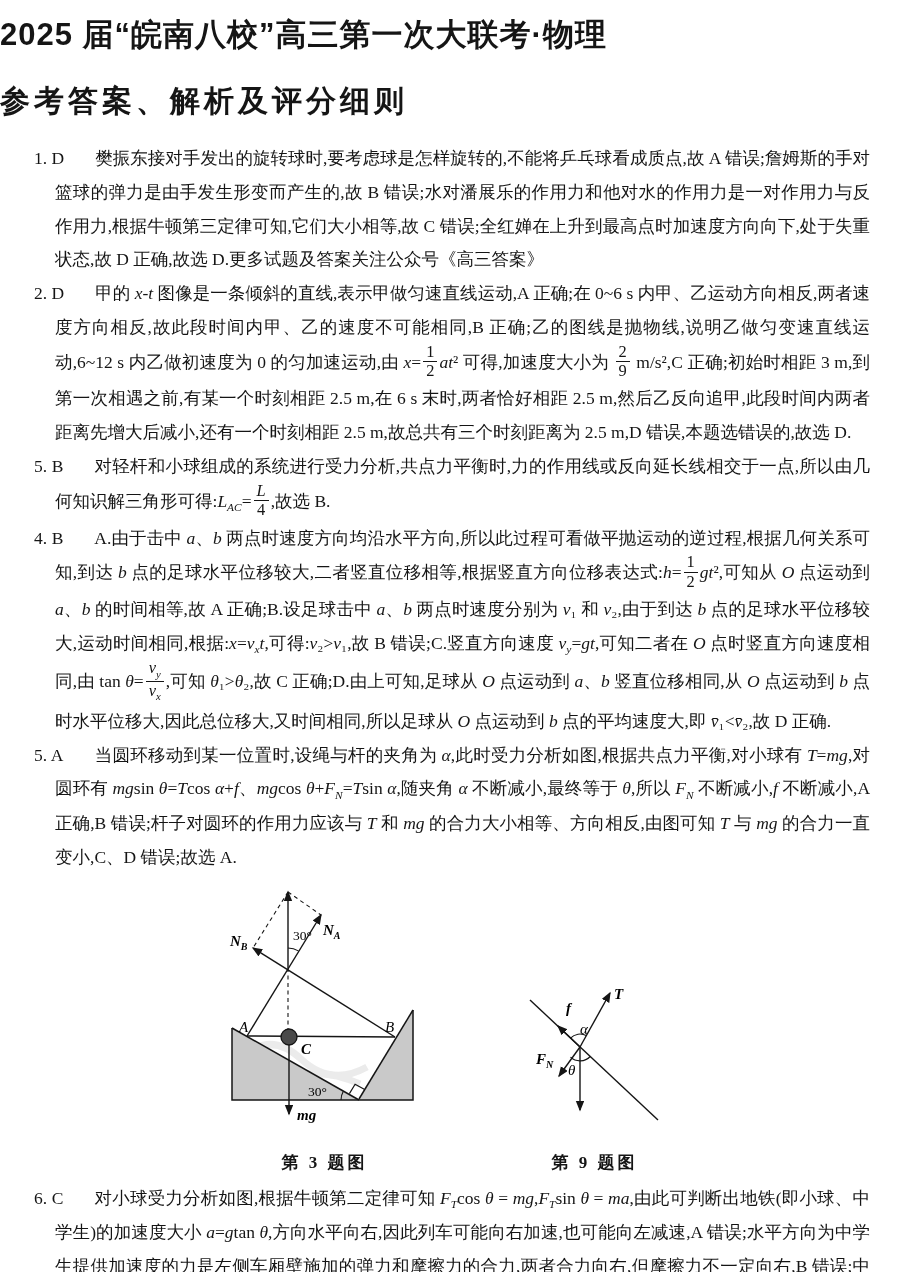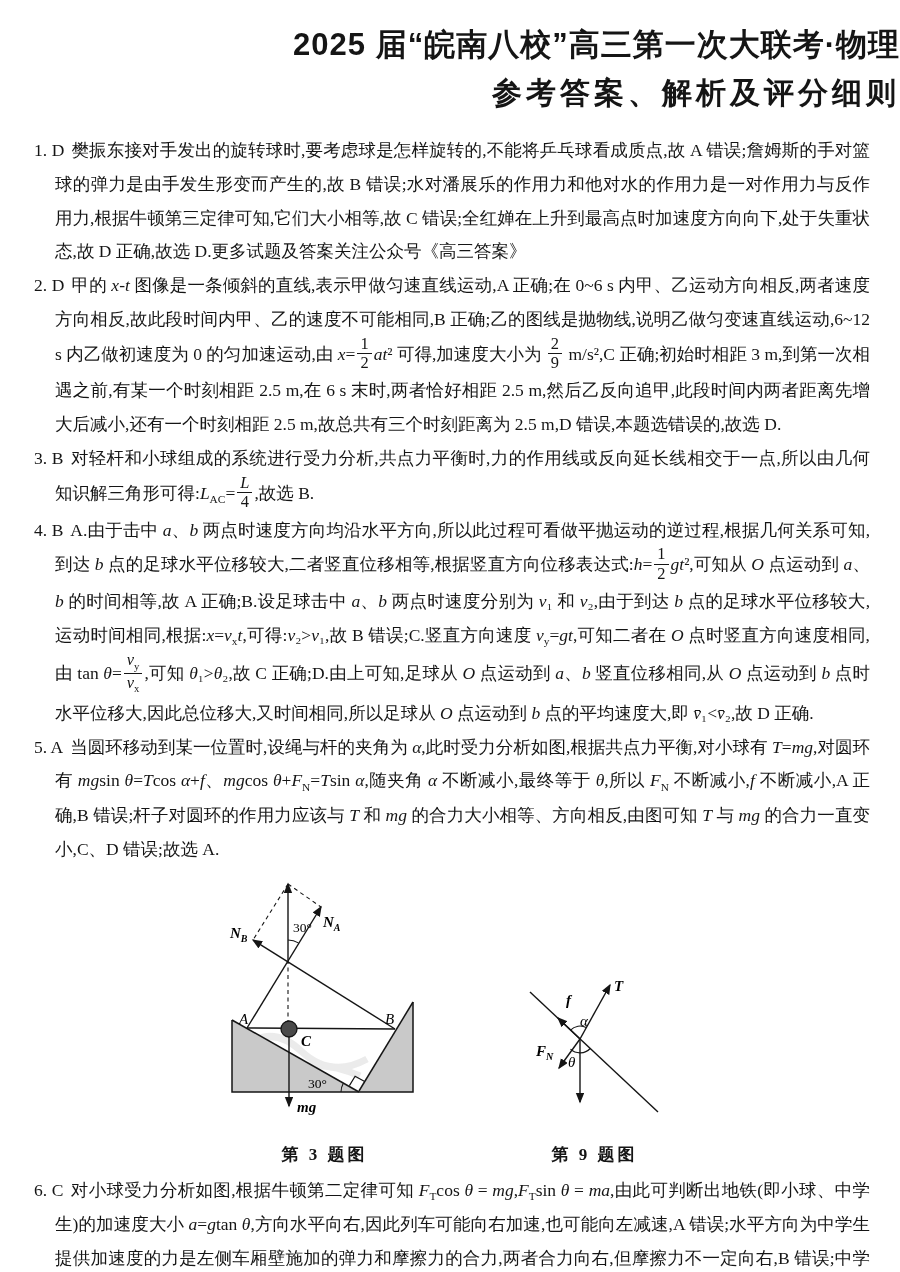--- a/index.html
+++ b/index.html
@@ -1,25 +1,25 @@
 <!DOCTYPE html>
 <html><head>
 <meta charset="utf-8">
 <style>
   html,body{margin:0;padding:0;background:#fff;}
   .page{width:900px;height:1272px;position:relative;background:#fff;color:#151515;
         font-family:"Liberation Serif","DejaVu Serif",serif;overflow:hidden;}
-  .titles{padding-top:24px;text-align:right;font-family:"Liberation Sans","DejaVu Sans",sans-serif;font-weight:bold;}
+  .titles{padding-top:14px;text-align:left;font-family:"Liberation Sans","DejaVu Sans",sans-serif;font-weight:bold;}
   .title1{font-size:31px;letter-spacing:1px;}
-  .title2{font-size:30px;letter-spacing:4px;margin-top:7px;}
+  .title2{font-size:30px;letter-spacing:4px;margin-top:25px;}
   .content{margin:20px 30px 0 34px;font-size:17.5px;line-height:1.93;text-align:justify;}
   p.answer{margin:0;padding-left:21px;text-indent:-21px;}
-  .qnum{margin-right:7px;}
+  .qnum{margin-right:31px;}
   i{font-style:italic;}
-  sub{font-size:0.65em;margin-top:21px;}
+  sub{font-size:0.65em;font-style:italic;margin-top:21px;}
   .frac{display:inline-block;vertical-align:middle;position:relative;top:-0.12em;
         text-align:center;line-height:1.12;font-size:0.94em;margin:0 2px;text-indent:0;}
   .fnum{display:block;border-bottom:1.4px solid #151515;padding:0 3px;}
   .fden{display:block;padding:0 3px;}
   .figures{display:flex;justify-content:center;align-items:flex-end;gap:85px;margin:8px 0 2px;}
   .figure{text-align:center;}
   .caption{font-size:17px;font-weight:bold;letter-spacing:3px;margin-top:1px;text-align:center;}
   .footer{position:absolute;bottom:16px;left:0;width:100%;text-align:center;
           font-family:"Liberation Sans","DejaVu Sans",sans-serif;font-weight:bold;font-size:17px;}
   svg text{font-family:"Liberation Serif","DejaVu Serif",serif;}
@@ -38,21 +38,21 @@
     <div class="title1">2025 届“皖南八校”高三第一次大联考·物理</div>
     <div class="title2">参考答案、解析及评分细则</div>
   </div>
 
   <div class="content">
 
     <p class="answer"><span class="qnum">1. D</span><span>樊振东接对手发出的旋转球时,要考虑球是怎样旋转的,不能将乒乓球看成质点,故 A 错误;詹姆斯的手对篮球的弹力是由手发生形变而产生的,故 B 错误;水对潘展乐的作用力和他对水的作用力是一对作用力与反作用力,根据牛顿第三定律可知,它们大小相等,故 C 错误;全红婵在上升到最高点时加速度方向向下,处于失重状态,故 D 正确,故选 D.更多试题及答案关注公众号《高三答案》</span></p>
 
     <p class="answer"><span class="qnum">2. D</span><span>甲的 <i>x</i>-<i>t</i> 图像是一条倾斜的直线,表示甲做匀速直线运动,A 正确;在 0~6 s 内甲、乙运动方向相反,两者速度方向相反,故此段时间内甲、乙的速度不可能相同,B 正确;乙的图线是抛物线,说明乙做匀变速直线运动,6~12 s 内乙做初速度为 0 的匀加速运动,由 <i>x</i>=<span class="frac"><span class="fnum">1</span><span class="fden">2</span></span><i>at</i>² 可得,加速度大小为 <span class="frac"><span class="fnum">2</span><span class="fden">9</span></span> m/s²,C 正确;初始时相距 3 m,到第一次相遇之前,有某一个时刻相距 2.5 m,在 6 s 末时,两者恰好相距 2.5 m,然后乙反向追甲,此段时间内两者距离先增大后减小,还有一个时刻相距 2.5 m,故总共有三个时刻距离为 2.5 m,D 错误,本题选错误的,故选 D.</span></p>
 
-    <p class="answer"><span class="qnum">3. B</span><span>对轻杆和小球组成的系统进行受力分析,共点力平衡时,力的作用线或反向延长线相交于一点,所以由几何知识解三角形可得:<i>L</i><sub>AC</sub>=<span class="frac"><span class="fnum"><i>L</i></span><span class="fden">4</span></span>,故选 B.</span></p>
+    <p class="answer"><span class="qnum">5. B</span><span>对轻杆和小球组成的系统进行受力分析,共点力平衡时,力的作用线或反向延长线相交于一点,所以由几何知识解三角形可得:<i>L</i><sub>AC</sub>=<span class="frac"><span class="fnum"><i>L</i></span><span class="fden">4</span></span>,故选 B.</span></p>
 
     <p class="answer"><span class="qnum">4. B</span><span>A.由于击中 <i>a</i>、<i>b</i> 两点时速度方向均沿水平方向,所以此过程可看做平抛运动的逆过程,根据几何关系可知,到达 <i>b</i> 点的足球水平位移较大,二者竖直位移相等,根据竖直方向位移表达式:<i>h</i>=<span class="frac"><span class="fnum">1</span><span class="fden">2</span></span><i>g</i><i>t</i>²,可知从 <i>O</i> 点运动到 <i>a</i>、<i>b</i> 的时间相等,故 A 正确;B.设足球击中 <i>a</i>、<i>b</i> 两点时速度分别为 <i>v</i>₁ 和 <i>v</i>₂,由于到达 <i>b</i> 点的足球水平位移较大,运动时间相同,根据:<i>x</i>=<i>v</i><sub>x</sub><i>t</i>,可得:<i>v</i>₂&gt;<i>v</i>₁,故 B 错误;C.竖直方向速度 <i>v</i><sub>y</sub>=<i>gt</i>,可知二者在 <i>O</i> 点时竖直方向速度相同,由 tan <i>θ</i>=<span class="frac"><span class="fnum"><i>v</i><sub>y</sub></span><span class="fden"><i>v</i><sub>x</sub></span></span>,可知 <i>θ</i>₁&gt;<i>θ</i>₂,故 C 正确;D.由上可知,足球从 <i>O</i> 点运动到 <i>a</i>、<i>b</i> 竖直位移相同,从 <i>O</i> 点运动到 <i>b</i> 点时水平位移大,因此总位移大,又时间相同,所以足球从 <i>O</i> 点运动到 <i>b</i> 点的平均速度大,即 <i>v̄</i>₁&lt;<i>v̄</i>₂,故 D 正确.</span></p>
 
     <p class="answer"><span class="qnum">5. A</span><span>当圆环移动到某一位置时,设绳与杆的夹角为 <i>α</i>,此时受力分析如图,根据共点力平衡,对小球有 <i>T</i>=<i>mg</i>,对圆环有 <i>mg</i>sin <i>θ</i>=<i>T</i>cos <i>α</i>+<i>f</i>、<i>mg</i>cos <i>θ</i>+<i>F</i><sub>N</sub>=<i>T</i>sin <i>α</i>,随夹角 <i>α</i> 不断减小,最终等于 <i>θ</i>,所以 <i>F</i><sub>N</sub> 不断减小,<i>f</i> 不断减小,A 正确,B 错误;杆子对圆环的作用力应该与 <i>T</i> 和 <i>mg</i> 的合力大小相等、方向相反,由图可知 <i>T</i> 与 <i>mg</i> 的合力一直变小,C、D 错误;故选 A.</span></p>
 
     <div class="figures">
 
       <div class="figure">
         <svg width="200" height="252" viewBox="0 0 200 252">
           <defs>

